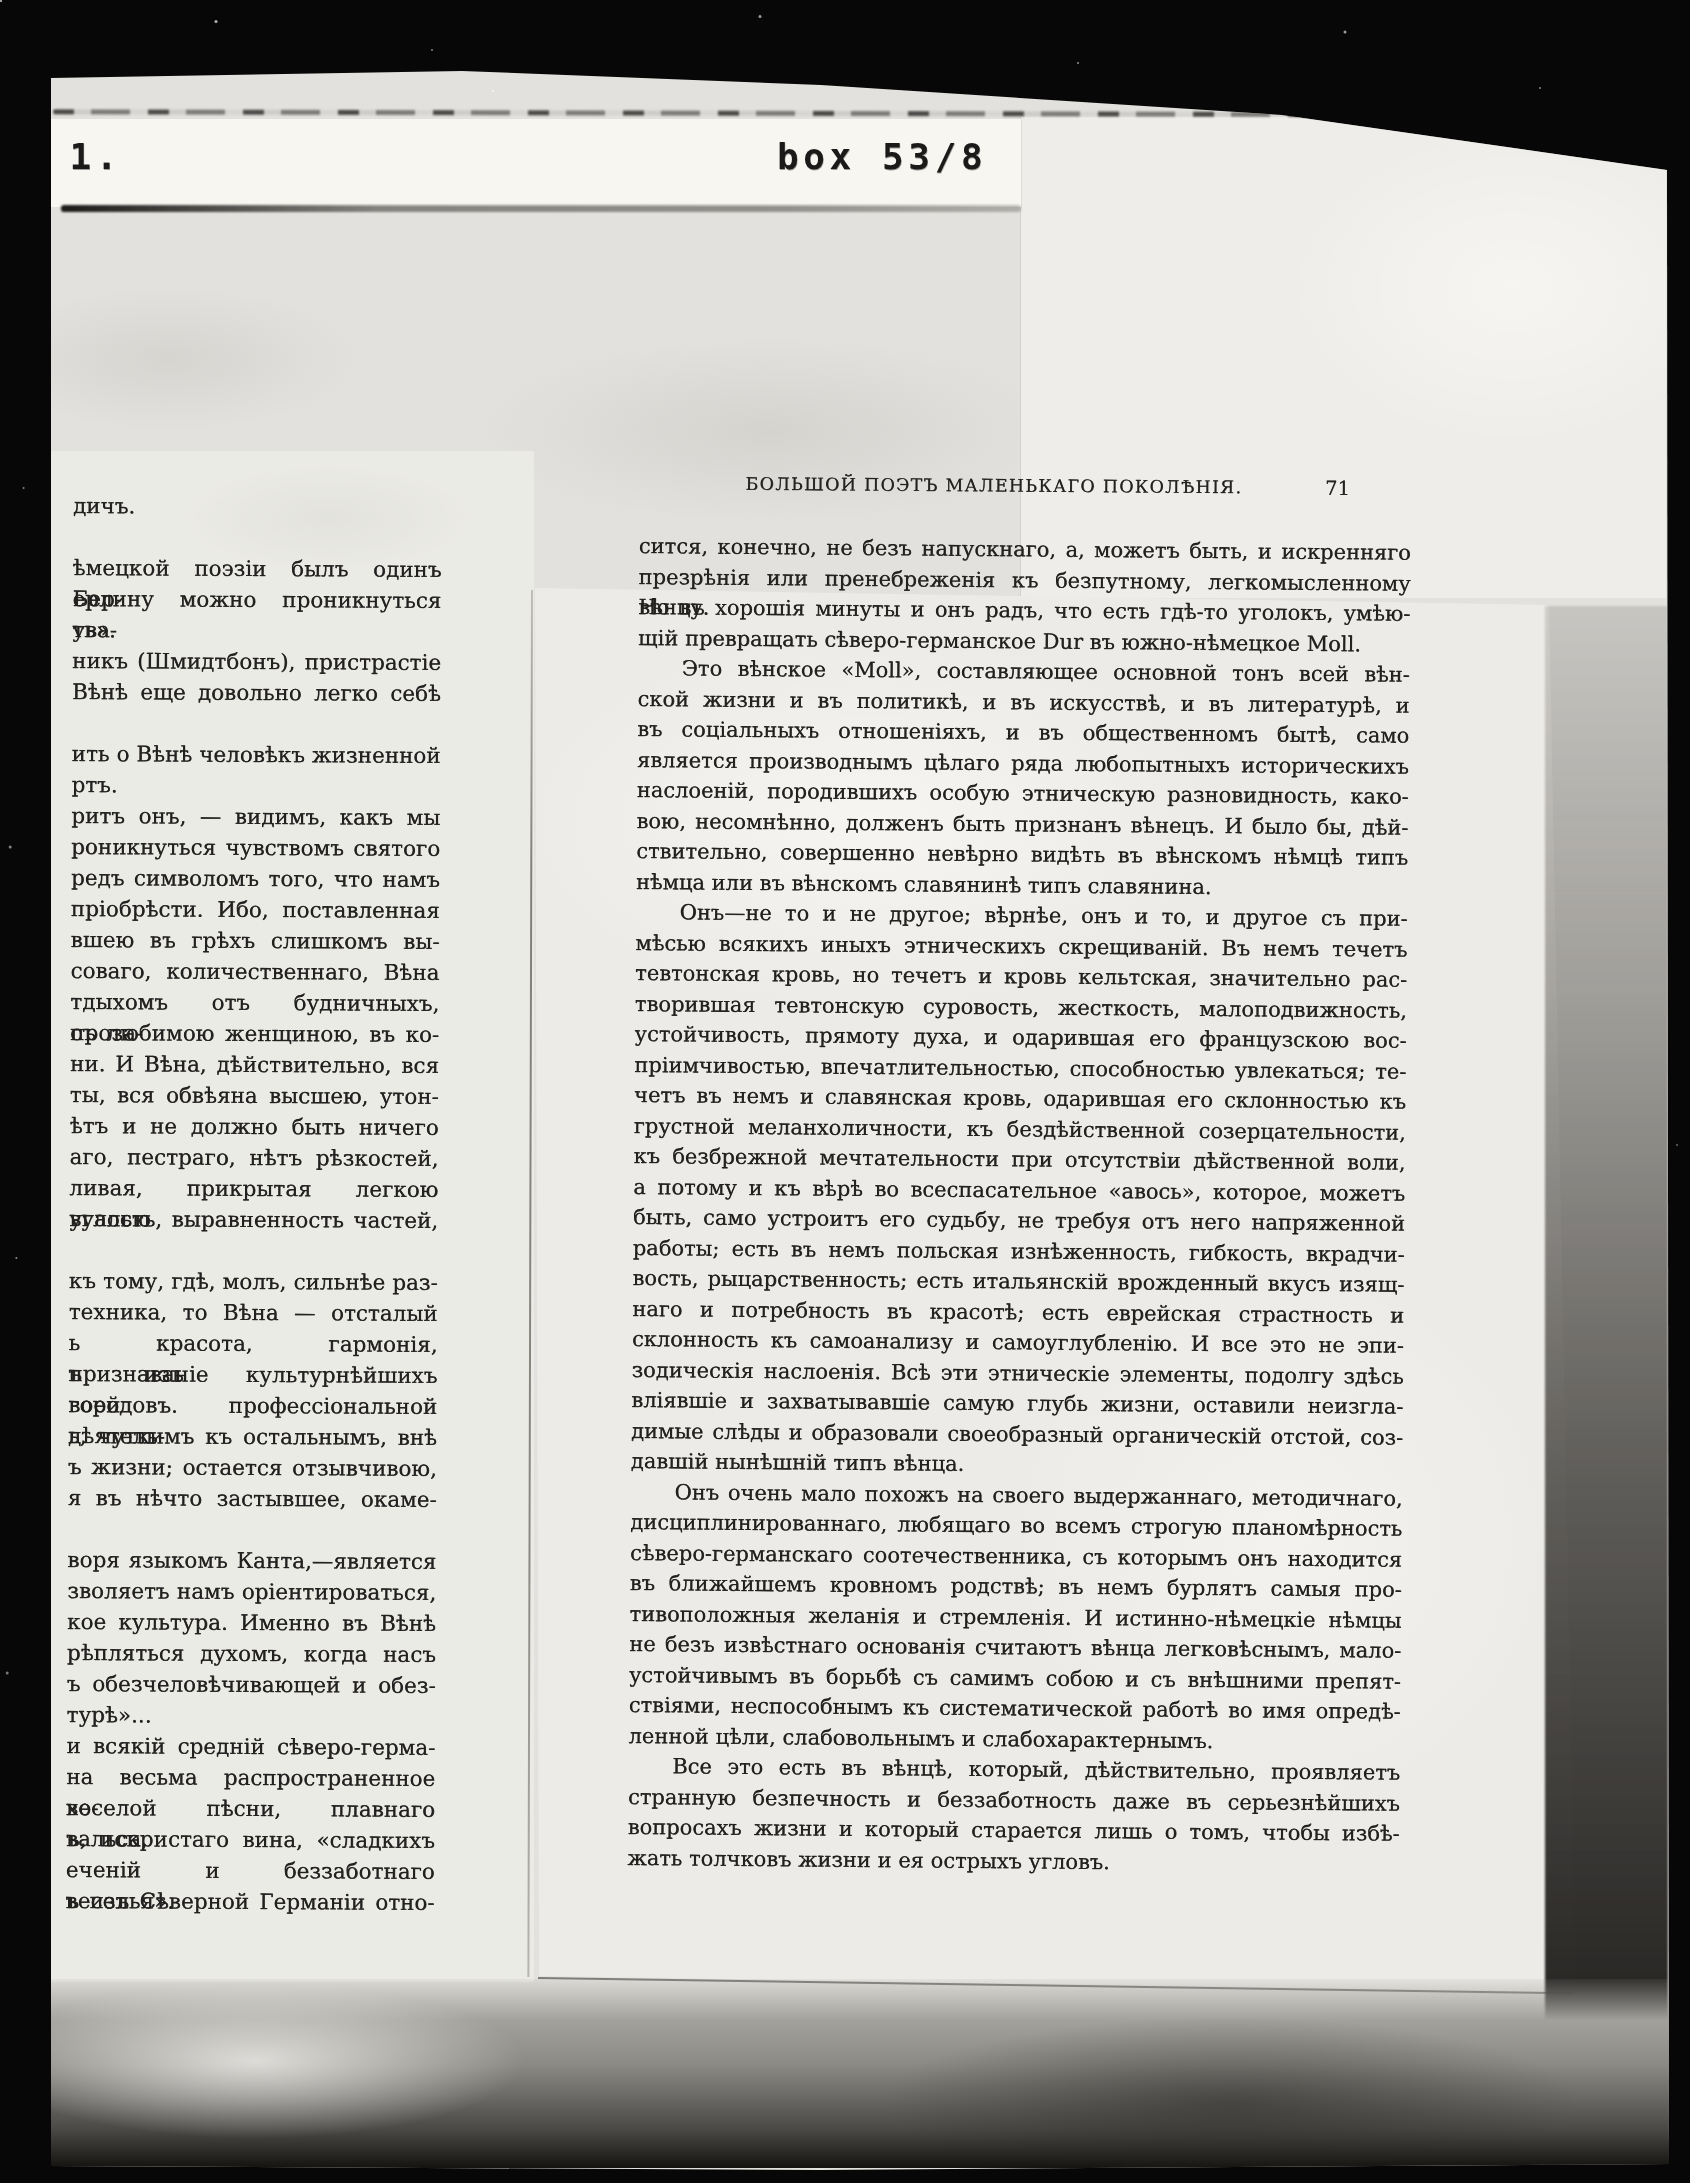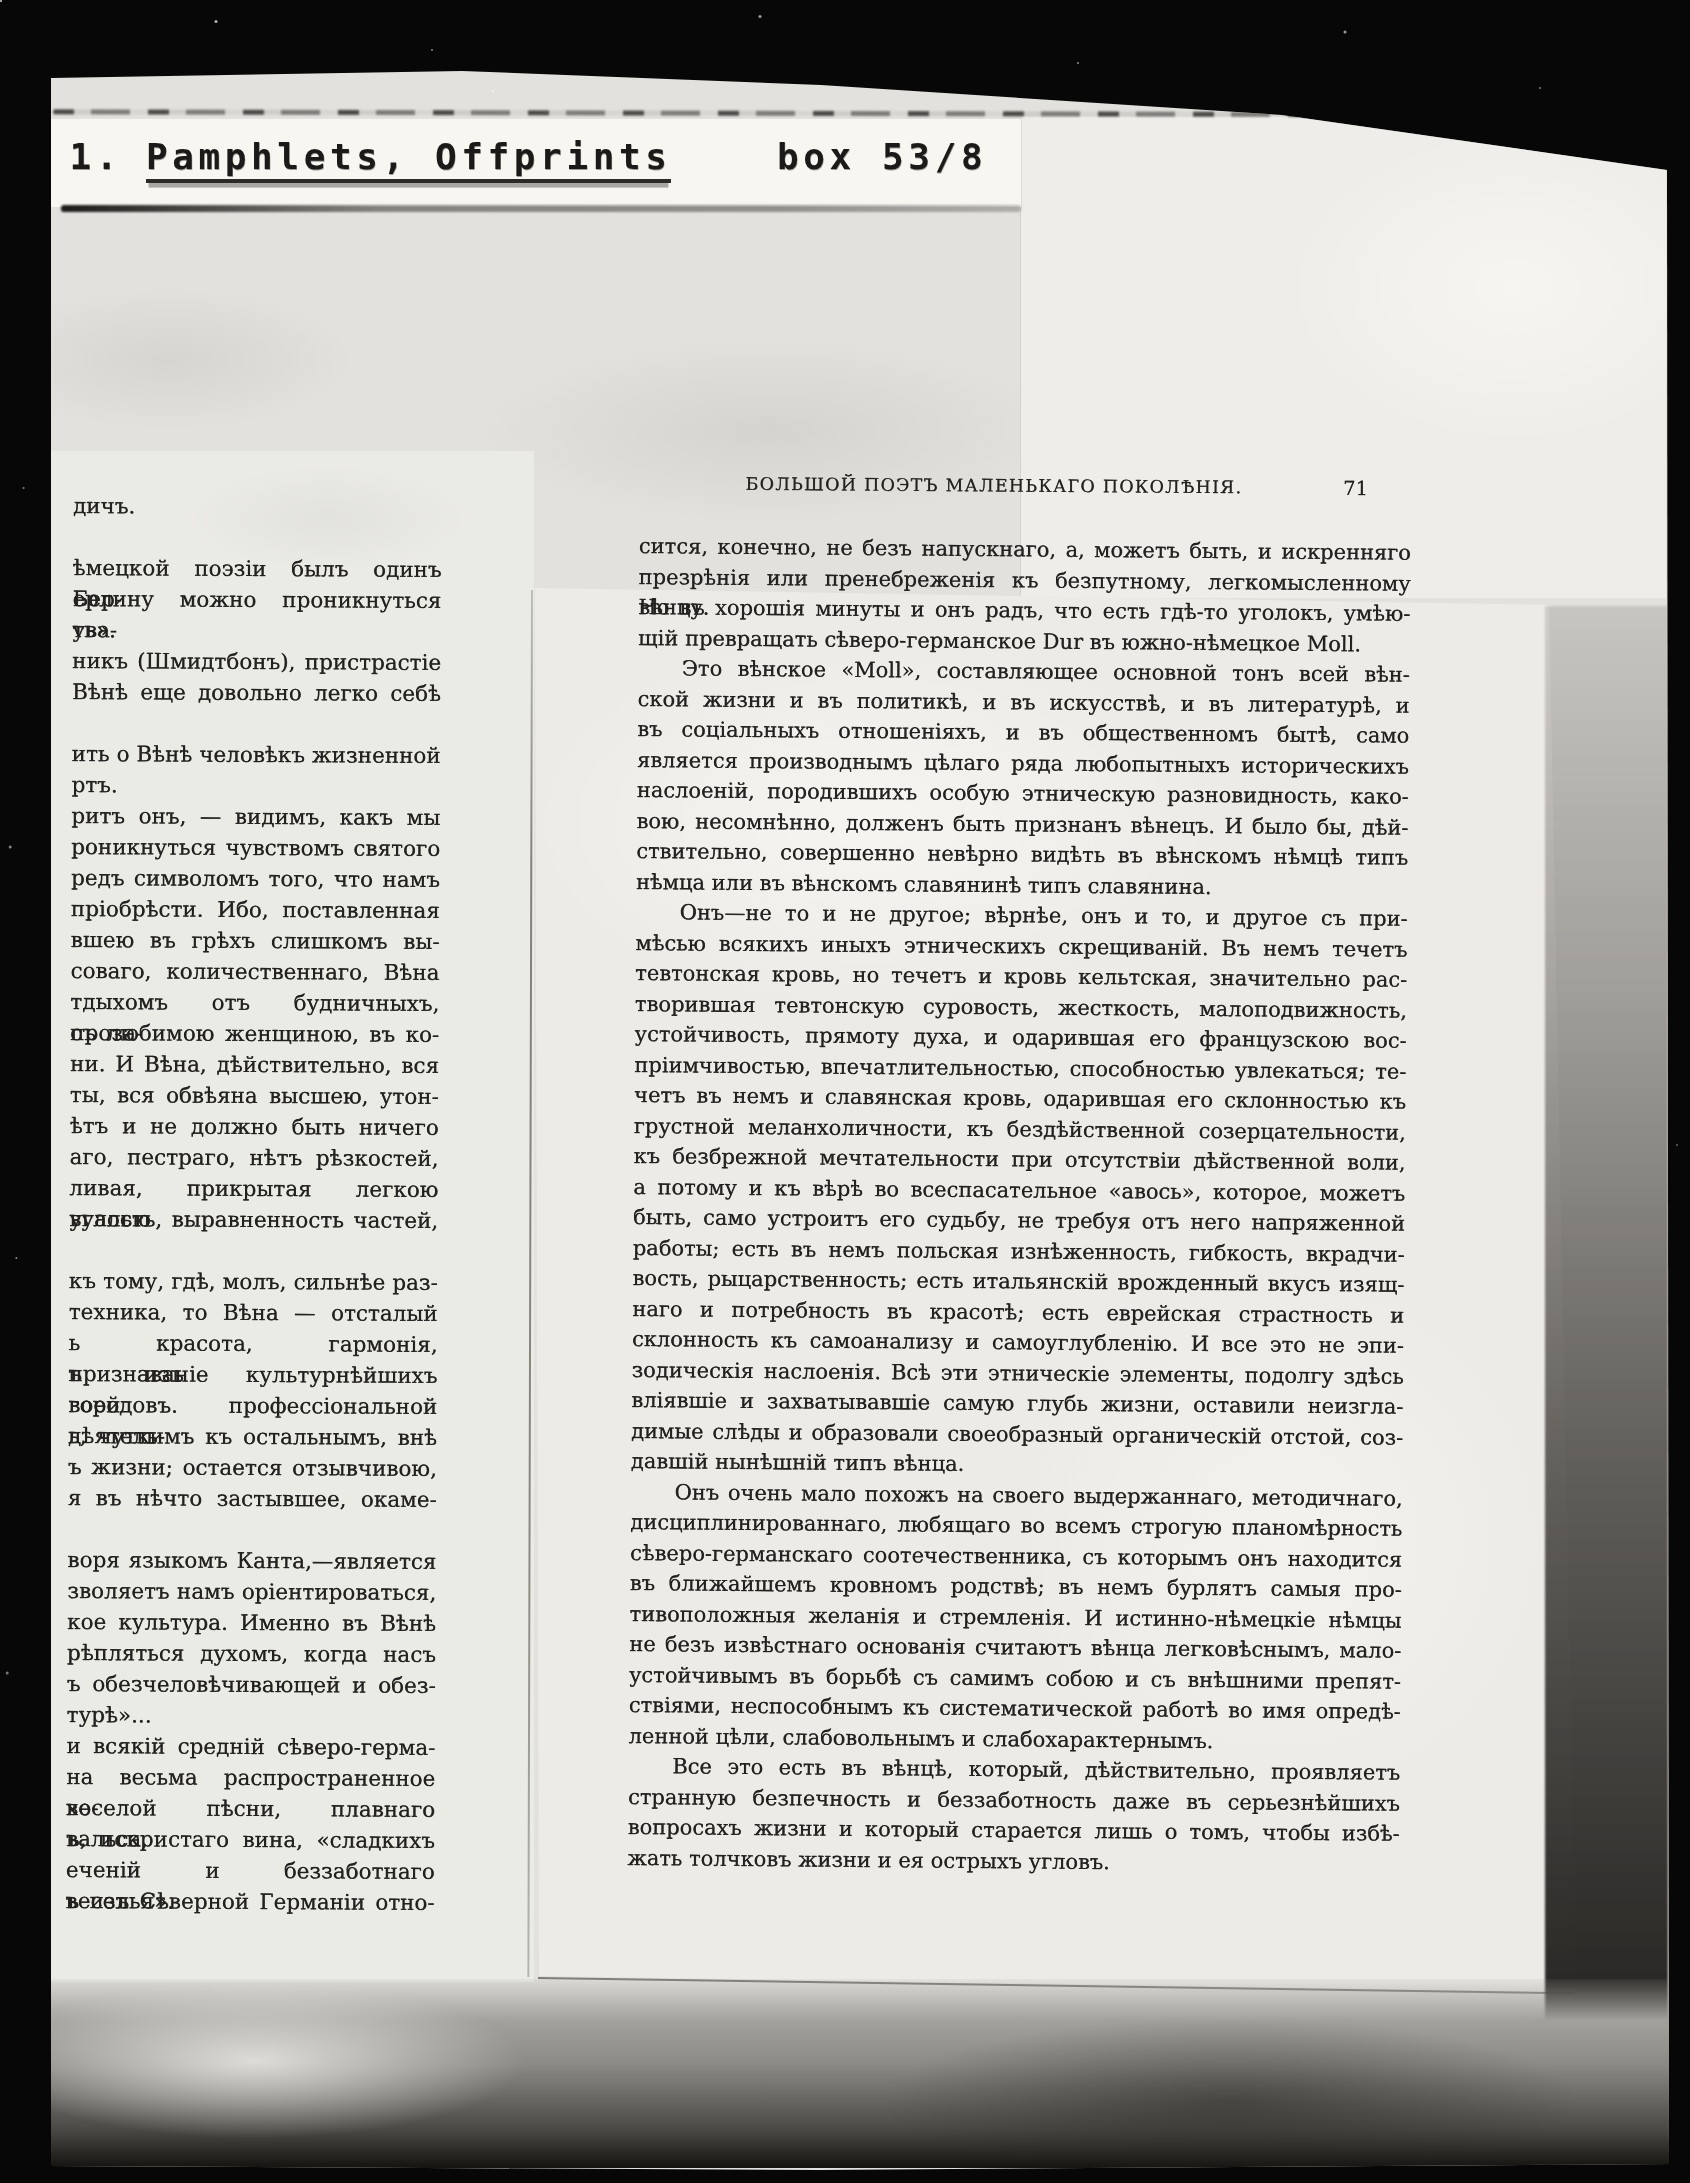--- a/index.html
+++ b/index.html
@@ -68,21 +68,21 @@
   .label-smudge{position:absolute;left:61px;top:205px;width:960px;height:7.2px;
     background:linear-gradient(90deg,#1c1b19 0,rgba(30,28,26,.8) 123px,rgba(40,38,35,.5) 318px,
       rgba(50,48,44,.45) 718px,rgba(60,58,54,.3) 100%);
     filter:blur(1px);border-radius:3.1px;}
   
   .page-header-row{position:absolute;left:639px;top:473px;width:772px;height:27px;
     transform:rotate(0.4deg);transform-origin:left top;color:#242220;}
   .page-header-title{position:absolute;left:0;right:62px;text-align:center;
     font-size:17.4px;letter-spacing:1.3px;white-space:nowrap;
     text-shadow:0.3px 0.2px 0.3px rgba(30,28,26,.7);}
-  .page-number{position:absolute;right:43px;top:-1px;font-size:19.5px;
+  .page-number{position:absolute;right:61px;top:-1px;font-size:19.5px;
     text-shadow:0.3px 0.2px 0.3px rgba(30,28,26,.7);}
   
   .col{position:absolute;color:#232120;}
   .col .tl{text-shadow:0.3px 0.2px 0.3px rgba(32,30,28,.8);}
   .right-col{left:639px;top:531px;width:772px;font-size:21px;
     transform:rotate(0.5deg);transform-origin:left top;}
   .right-col .tl{height:30.5px;line-height:30.5px;text-align:justify;text-align-last:justify;
     white-space:nowrap;}
   .right-col .tl.j{white-space:normal;}
   .left-col{left:73px;top:490px;width:369px;font-size:21.5px;
@@ -101,21 +101,20 @@
     <div class="sheet-top-right"></div>
     <div class="left-page-tone"></div>
 
     <div class="journal-page"></div>
     <div class="gutter-line"></div>
     <div class="page-bottom-edge"></div>
 
     <div class="top-streak"></div>
     <div class="label-card">
       <span class="txt lbl-num">1.</span>
-      <span class="txt lbl-title">Pamphlets, Offprints</span>
       <span class="txt lbl-box">box 53/8</span>
     </div>
     <div class="label-smudge"></div>
 
     <div class="page-header-row">
       <div class="page-header-title">БОЛЬШОЙ ПОЭТЪ МАЛЕНЬКАГО ПОКОЛѢНІЯ.</div>
       <div class="page-number">71</div>
     </div>
 
     <div class="col left-col">

